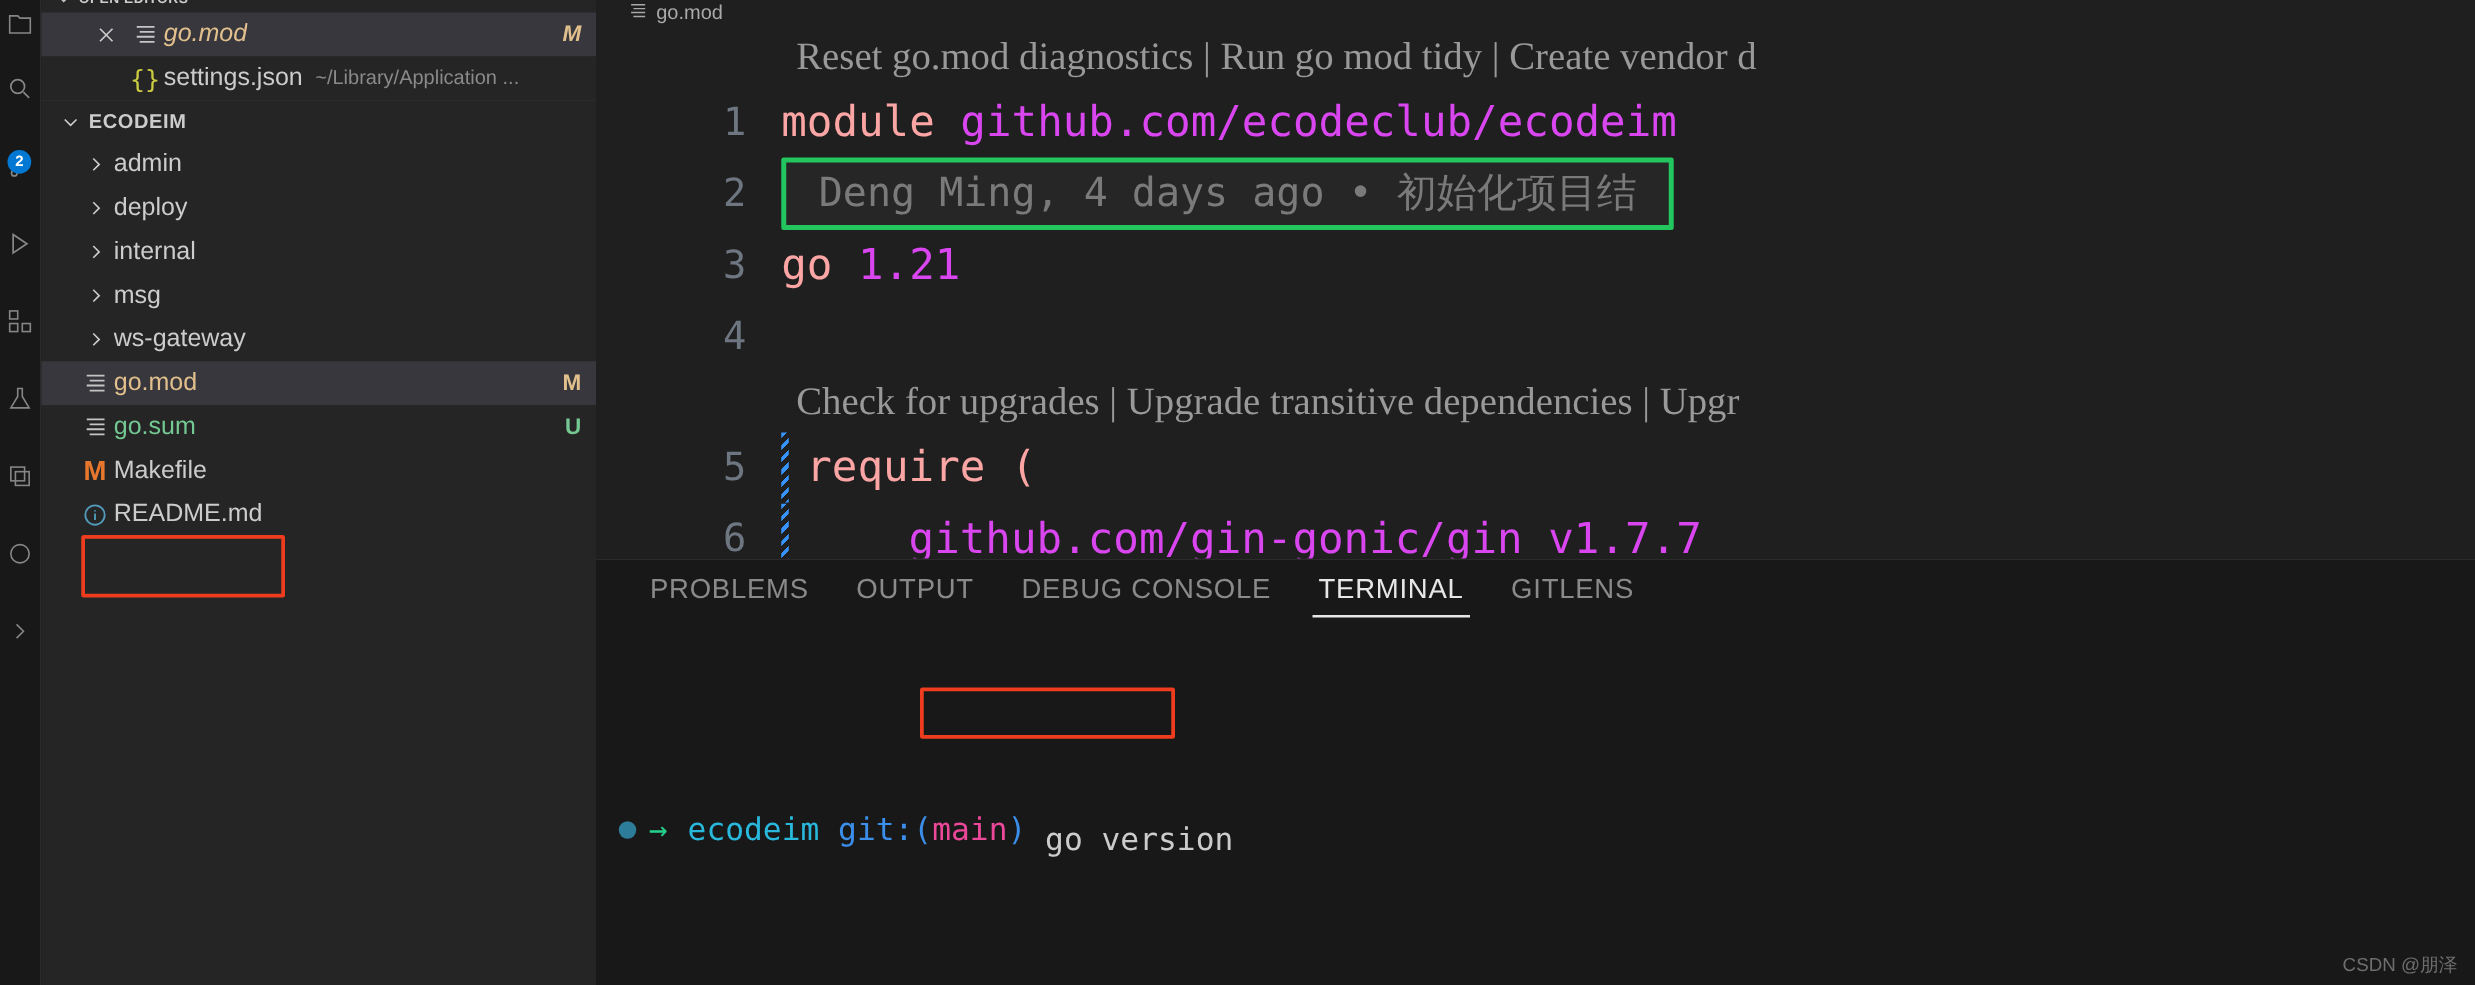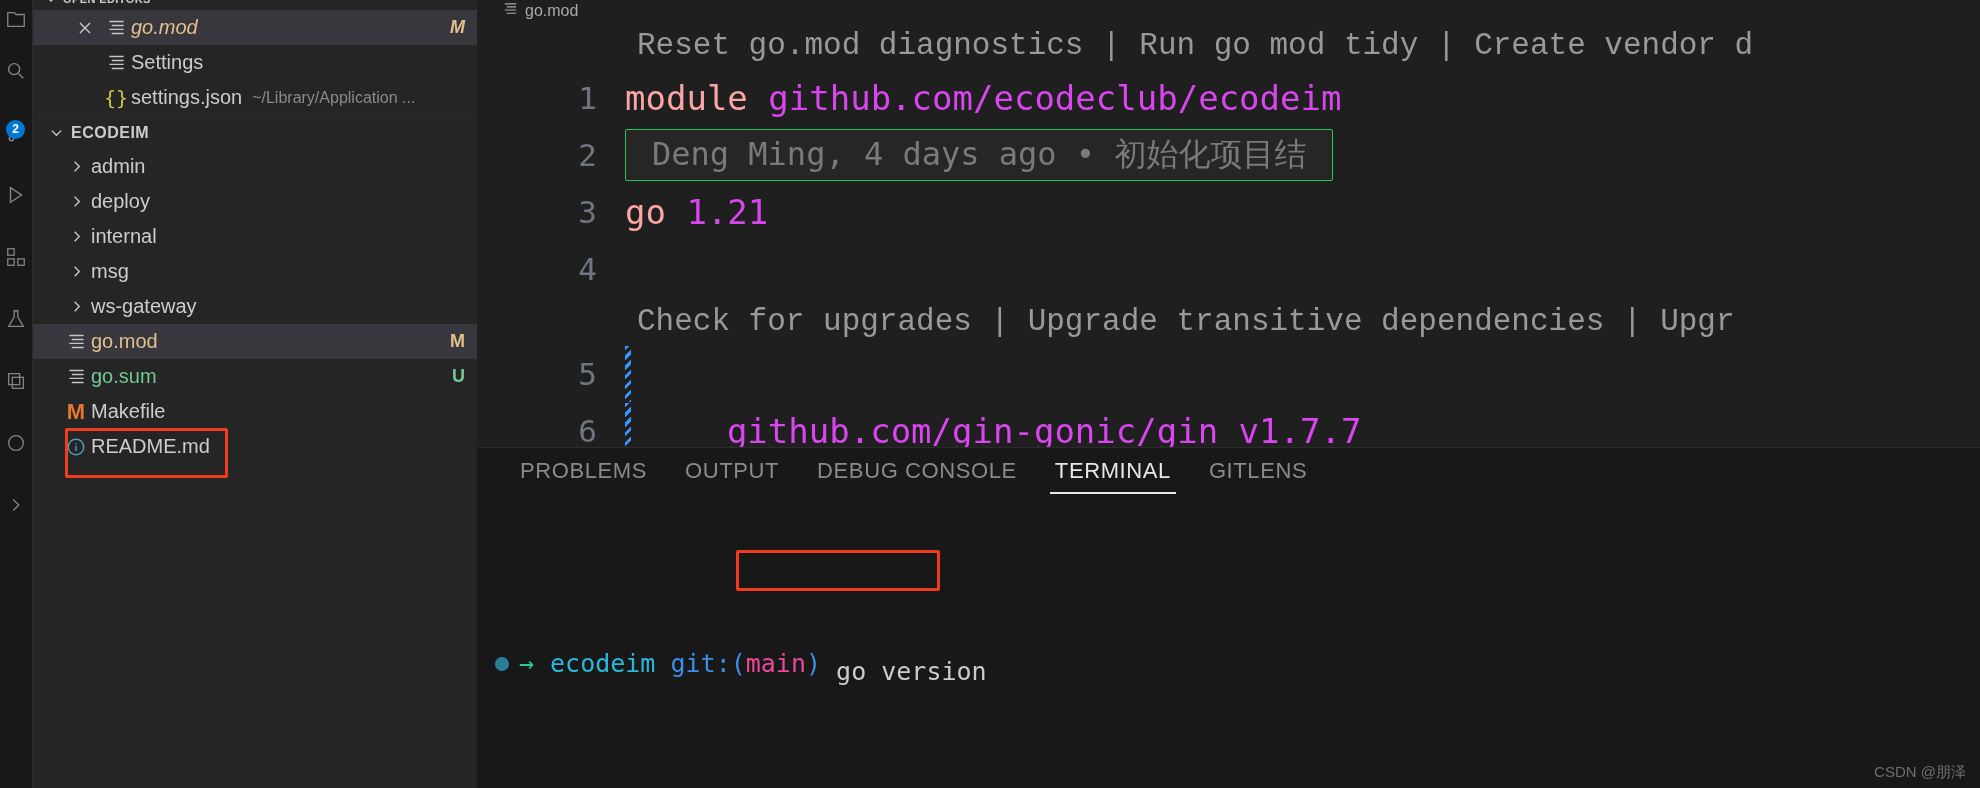--- a/index.html
+++ b/index.html
@@ -72,36 +72,36 @@
   .breadcrumb{
     height:22px;display:flex;align-items:center;gap:7px;padding-left:26px;
     font-size:16px;color:#a9a9a9;background:#1f1f1f;
   }
   .editor{
     flex:1 1 auto;position:relative;overflow:hidden;background:#1f1f1f;
     font-family:"DejaVu Sans Mono","Liberation Mono",monospace;
   }
   .codelens{
     height:48px;display:flex;align-items:center;
-    font-family:Liberation Mono, monospace;
+    font-family:Liberation Serif, serif;
     font-size:31px;color:#999999;padding-left:160px;white-space:nowrap;
   }
   .codeline{
     height:57px;display:flex;align-items:center;white-space:nowrap;
     font-size:34px;
   }
   .lnum{
     width:120px;flex:0 0 120px;text-align:right;padding-right:28px;
     color:#6e7681;font-size:31px;font-family:"DejaVu Sans Mono",monospace;
   }
   .codetext{display:flex;align-items:center;white-space:pre;}
   .kw{color:#fca5a5;}
   .str{color:#d946ef;}
   .blame{
-    display:inline-block;border:1px solid #22c55e;background:#262626;border-radius:2px;
+    display:inline-block;border:4px solid #22c55e;background:#262626;border-radius:2px;
     color:#7a7a7a;padding:3px 26px;font-size:32px;
   }
   .guide{
     display:inline-block;width:6px;height:56px;margin-right:14px;
     background:repeating-linear-gradient(135deg,#3794ff 0 3px,transparent 3px 7px);
   }
 
   
   .panel{
     height:340px;flex:0 0 340px;background:#181818;border-top:1px solid #2b2b2b;
@@ -220,29 +220,20 @@
       </span>
       <span class="ficon">
         <svg width="19" height="19" viewBox="0 0 16 16" fill="none" stroke="#c5c5c5" stroke-width="1.2">
           <path d="M2 3h12M4 6.3h10M2 9.6h12M4 13h10"></path>
         </svg>
       </span>
       <span class="label italic c-mod">go.mod</span>
       <span class="gitstat c-mod italic">M</span>
     </div>
 
-    <div class="row">
-      <span class="indent" style="width:68px;"></span>
-      <span class="ficon">
-        <svg width="19" height="19" viewBox="0 0 16 16" fill="none" stroke="#c5c5c5" stroke-width="1.2">
-          <path d="M2 3h12M4 6.3h10M2 9.6h12M4 13h10"></path>
-        </svg>
-      </span>
-      <span class="label c-default">Settings</span>
-    </div>
 
     <div class="row">
       <span class="indent" style="width:68px;"></span>
       <span class="ficon">
         <span style="color:#cbcb41;font-size:20px;font-family:'DejaVu Sans Mono',monospace;">{}</span>
       </span>
       <span class="label c-default">settings.json</span>
       <span class="desc">~/Library/Application ...</span>
     </div>
 
@@ -381,20 +372,21 @@
       <div class="codeline">
         <span class="lnum">4</span>
         <span class="codetext"></span>
       </div>
 
       <div class="codelens">Check for upgrades | Upgrade transitive dependencies | Upgr</div>
 
       <div class="codeline">
         <span class="lnum">5</span>
         <span class="guide"></span>
+        <span class="codetext"><span class="kw">require (</span></span>
       </div>
 
       <div class="codeline">
         <span class="lnum">6</span>
         <span class="guide"></span>
         <span class="codetext"><span class="str">    github.com/gin-gonic/gin v1.7.7</span></span>
       </div>
     </div>
 
     <div class="panel">

